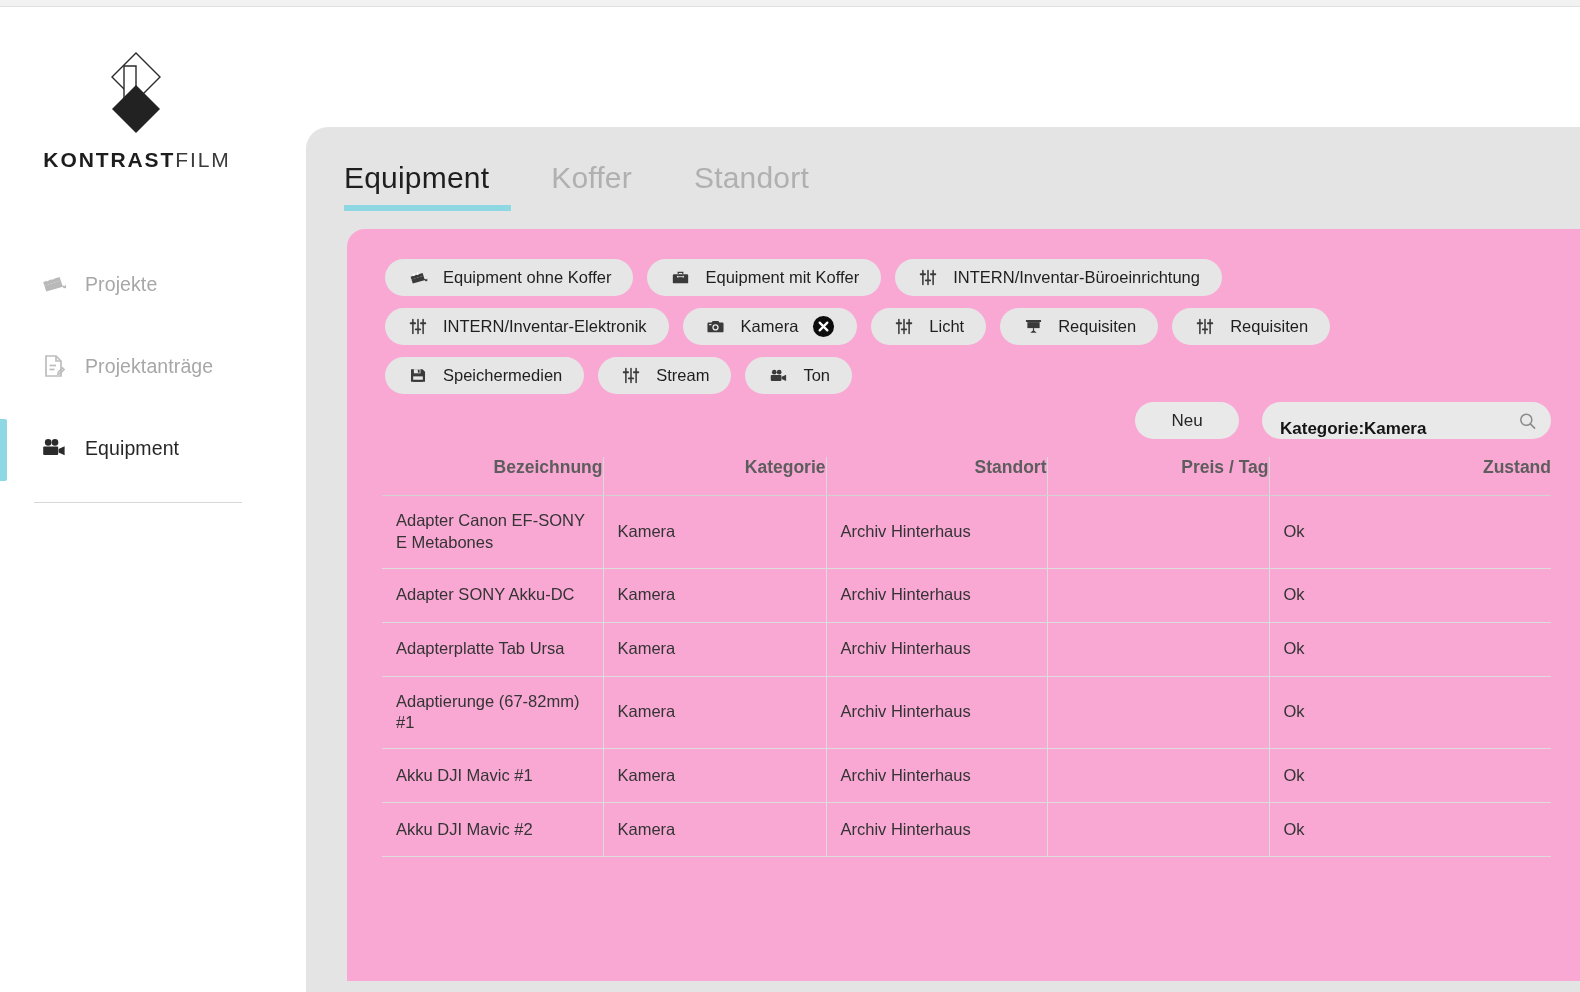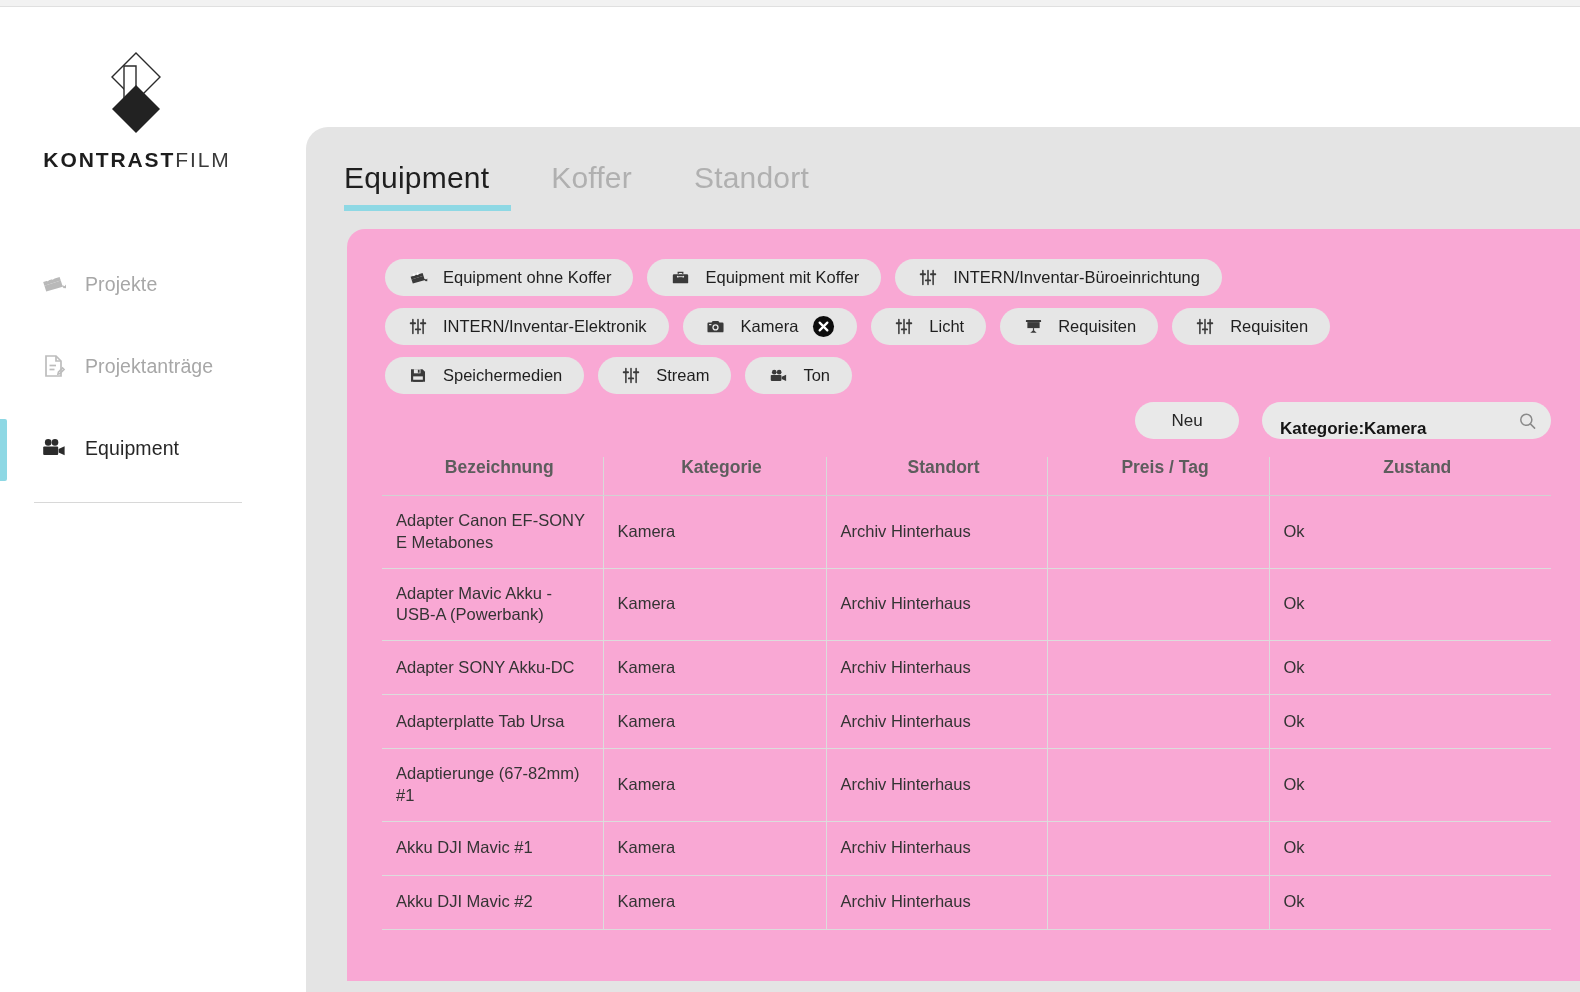--- a/index.html
+++ b/index.html
@@ -282,21 +282,21 @@
     right: 29px;
   }
 
   table.equip {
     width: 100%;
     border-collapse: collapse;
     table-layout: fixed;
   }
 
   table.equip th {
-    text-align: center;
+    text-align: right;
     font-size: 17.5px;
     font-weight: 700;
     color: #5d5d5d;
     padding: 0 0 17px 14px;
     border-bottom: 1px solid #d2d2d2;
     border-right: 1px solid #d9d9d9;
     vertical-align: bottom;
   }
   table.equip th:last-child { border-right: none; }
 
@@ -553,27 +553,20 @@
               <th>Bezeichnung</th>
               <th>Kategorie</th>
               <th>Standort</th>
               <th>Preis / Tag</th>
               <th>Zustand</th>
             </tr>
           </thead>
           <tbody>
             <tr>
               <td>Adapter Canon EF-SONY E Metabones</td>
-              <td>Kamera</td>
-              <td>Archiv Hinterhaus</td>
-              <td></td>
-              <td>Ok</td>
-            </tr>
-            <tr>
-              <td>Adapter Mavic Akku - USB-A (Powerbank)</td>
               <td>Kamera</td>
               <td>Archiv Hinterhaus</td>
               <td></td>
               <td>Ok</td>
             </tr>
             <tr>
               <td>Adapter SONY Akku-DC</td>
               <td>Kamera</td>
               <td>Archiv Hinterhaus</td>
               <td></td>

